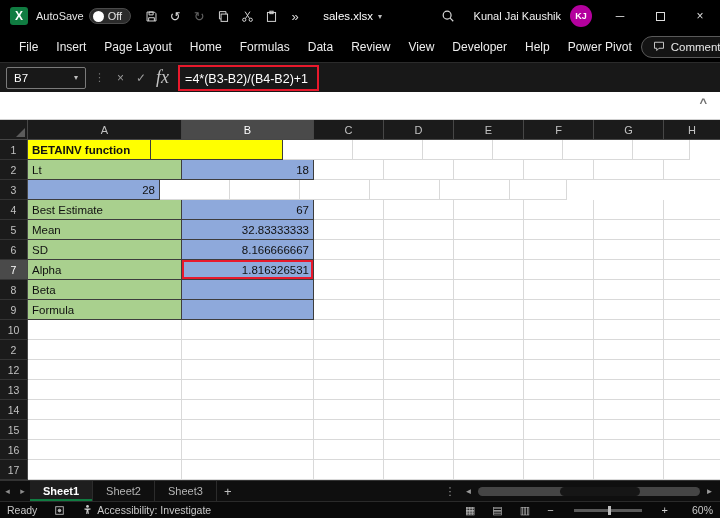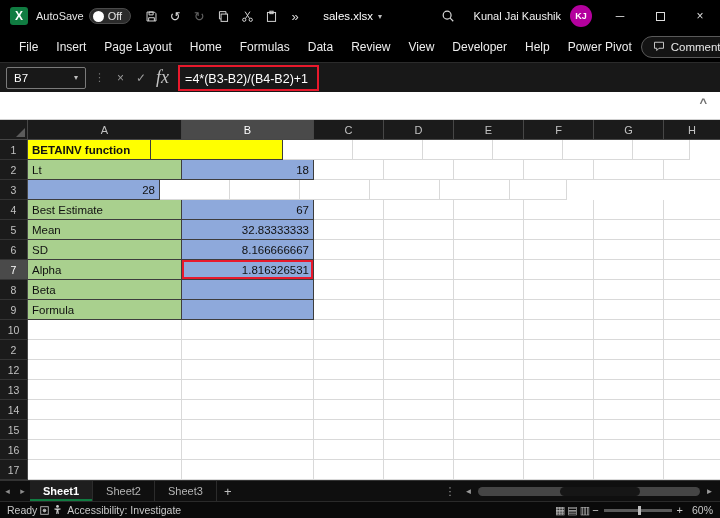--- a/index.html
+++ b/index.html
@@ -85,21 +85,21 @@
                 box-shadow: inset 0 -2px 0 var(--excel-green,#107c41); }
   .tab-add { width:22px; text-align:center; font-size:13px; color:#c0c0c0; }
   .dots { margin-left:auto; color:#9a9a9a; width:16px; text-align:center; }
   .hscroll { display:flex; align-items:center; width:262px; gap:3px; padding:0 4px; }
   .arr { color:#9a9a9a; font-size:8px; width:13px; text-align:center; }
   .track { flex:1; height:9px; background:#454545; border-radius:5px; position:relative; }
   .thumb { position:absolute; left:37%; width:36%; height:9px; background:#161616; border-radius:5px; }
 
   
   .statusbar { flex:0 0 17px; background:#0a0a0a; border-top:1px solid #2a2a2a; display:flex;
-               align-items:center; font-size:10.5px; color:#c9c9c9; padding:0 7px; gap:2px; }
+               align-items:center; font-size:10.5px; color:#c9c9c9; padding:0 7px; gap:17px; }
   .sb-ico { display:flex; align-items:center; }
   .sb-access { display:flex; align-items:center; gap:4px; }
   .sb-spacer { flex:1; }
   .sb-view { font-size:11px; color:#bdbdbd; }
   .zoom-track { width:68px; height:3px; background:#5a5a5a; position:relative; margin:0 3px; }
   .zoom-thumb { position:absolute; left:50%; top:-3px; width:3px; height:9px; background:#bdbdbd; }
   .zoom-btn { color:#cfcfcf; font-size:11px; }
   .zoom-label { min-width:28px; text-align:right; }
 </style>
 </head>

